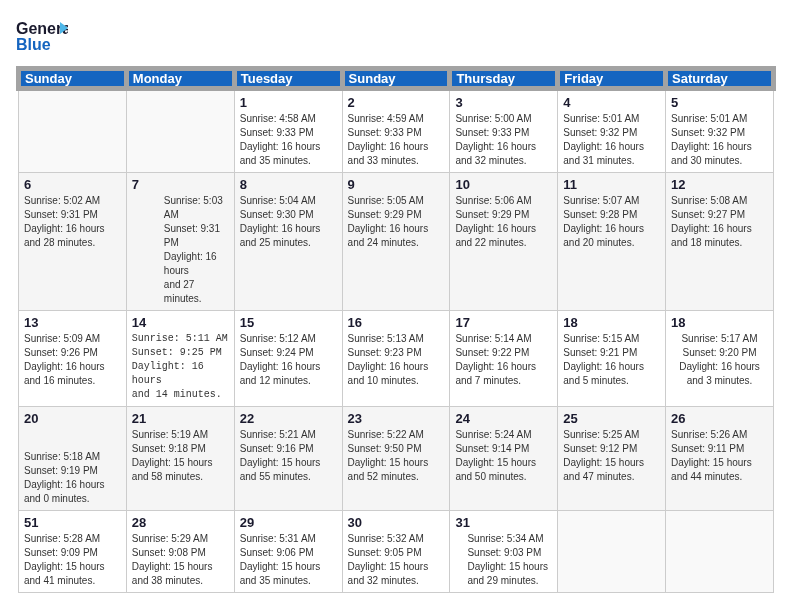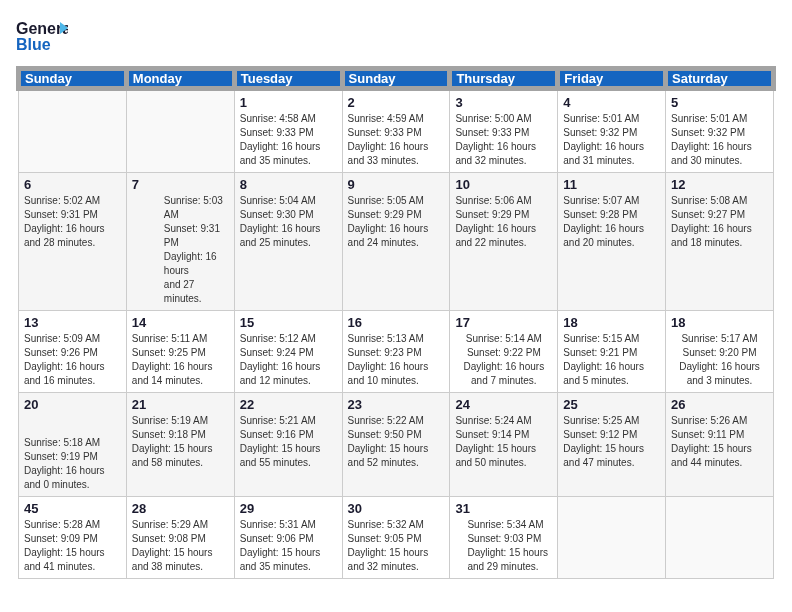--- a/index.html
+++ b/index.html
@@ -202,42 +202,42 @@
       <tr>
         <td>
           <span class="day-num">13</span>
           <div class="day-info" style="white-space: pre-line;">Sunrise: 5:09 AM
 Sunset: 9:26 PM
 Daylight: 16 hours
 and 16 minutes.</div>
         </td>
         <td>
           <span class="day-num">14</span>
-          <div class="day-info" style="white-space: pre-line;">Sunrise: 5:11 AM
+          <div class="day-info" style="white-space: pre-line; font-family: Liberation Mono, monospace;">Sunrise: 5:11 AM
 Sunset: 9:25 PM
 Daylight: 16 hours
 and 14 minutes.</div>
         </td>
         <td>
           <span class="day-num">15</span>
           <div class="day-info" style="white-space: pre-line;">Sunrise: 5:12 AM
 Sunset: 9:24 PM
 Daylight: 16 hours
 and 12 minutes.</div>
         </td>
         <td>
           <span class="day-num">16</span>
           <div class="day-info" style="white-space: pre-line;">Sunrise: 5:13 AM
 Sunset: 9:23 PM
 Daylight: 16 hours
 and 10 minutes.</div>
         </td>
         <td>
           <span class="day-num">17</span>
-          <div class="day-info" style="white-space: pre-line; text-align: center;">Sunrise: 5:14 AM
+          <div class="day-info" style="white-space: pre-line;">Sunrise: 5:14 AM
 Sunset: 9:22 PM
 Daylight: 16 hours
 and 7 minutes.</div>
         </td>
         <td>
           <span class="day-num">18</span>
           <div class="day-info" style="white-space: pre-line;">Sunrise: 5:15 AM
 Sunset: 9:21 PM
 Daylight: 16 hours
 and 5 minutes.</div>
@@ -296,21 +296,21 @@
         <td>
           <span class="day-num">26</span>
           <div class="day-info" style="white-space: pre-line;">Sunrise: 5:26 AM
 Sunset: 9:11 PM
 Daylight: 15 hours
 and 44 minutes.</div>
         </td>
       </tr>
       <tr>
         <td>
-          <span class="day-num">45</span>
+          <span class="day-num">51</span>
           <div class="day-info" style="white-space: pre-line;">Sunrise: 5:28 AM
 Sunset: 9:09 PM
 Daylight: 15 hours
 and 41 minutes.</div>
         </td>
         <td>
           <span class="day-num">28</span>
           <div class="day-info" style="white-space: pre-line;">Sunrise: 5:29 AM
 Sunset: 9:08 PM
 Daylight: 15 hours

